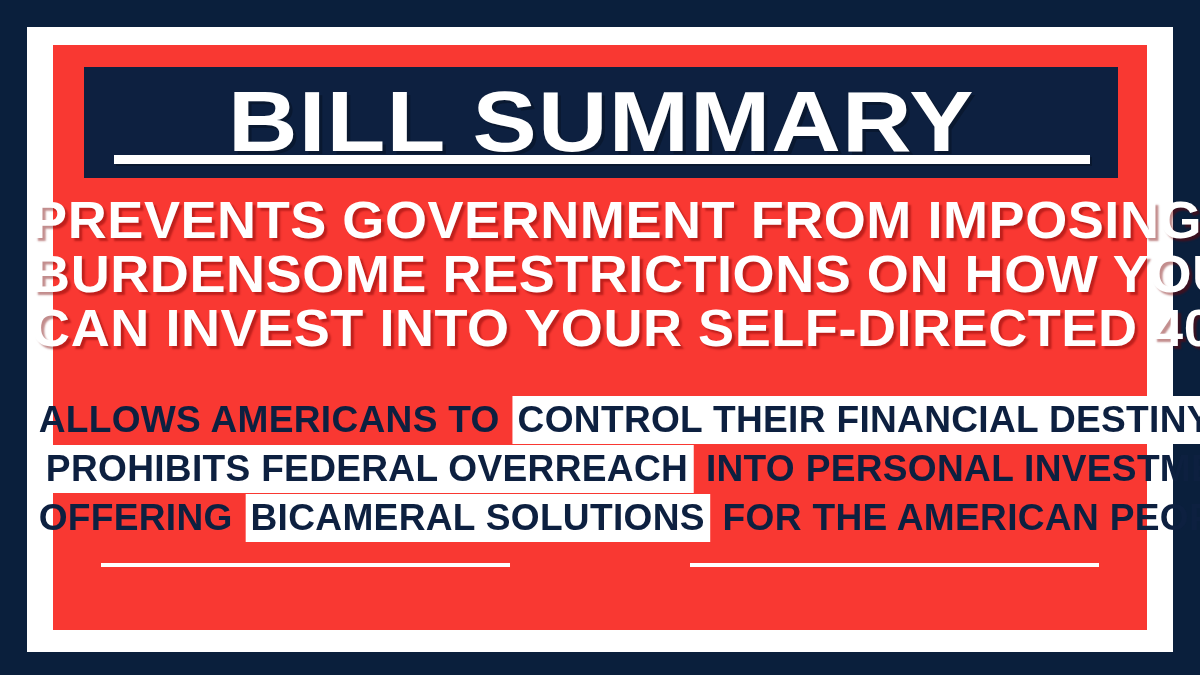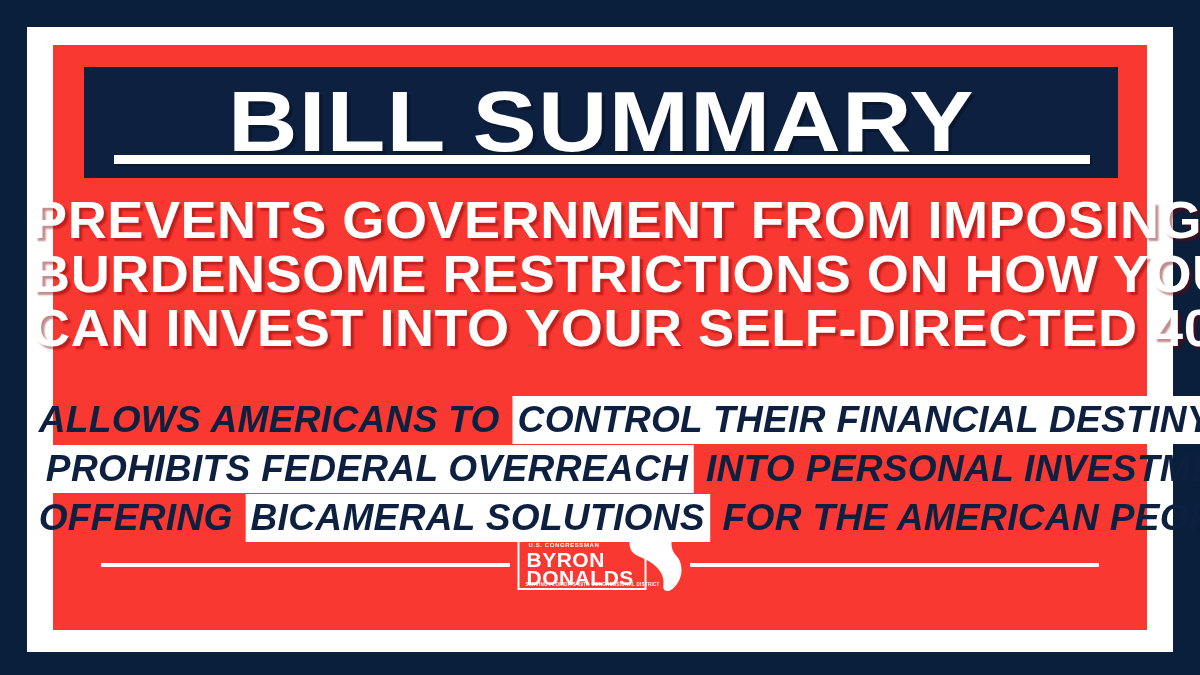--- a/index.html
+++ b/index.html
@@ -100,21 +100,20 @@
     text-shadow: 3px 3px 2px rgba(120,0,0,0.45);
   }
 
   
   .sublines {
     position: absolute;
     left: 0;
     right: 0;
     top: 350px;
     text-align: right;
-    font-style: italic;
   }
   .subline {
     font-family: "Liberation Sans Narrow", "Liberation Sans", sans-serif;
     font-weight: bold;
     font-size: 36px;
     line-height: 49px;
     color: #0d2040;
     white-space: nowrap;
     letter-spacing: 0.3px;
     transform: scaleX(1.03);
@@ -235,30 +234,16 @@
       </div>
       <div class="subline">
         <span class="plain">OFFERING </span><span class="hl">BICAMERAL SOLUTIONS</span><span class="plain"> FOR THE AMERICAN PEOPLE</span>
       </div>
     </div>
 
     <div class="footer">
       <div class="rule rule-left"></div>
       <div class="rule rule-right"></div>
 
-      <div class="logo">
-        <div class="logo-box">
-          <div class="logo-eyebrow">U.S. CONGRESSMAN</div>
-          <div class="logo-name1">BYRON</div>
-          <div class="logo-name2">DONALDS</div>
-        </div>
-        <div class="logo-tagline">SERVING FLORIDA'S 19TH CONGRESSIONAL DISTRICT</div>
-        <svg class="logo-fl" viewBox="0 0 54 66">
-          <path fill="#ffffff" d="M2,2 L40,2 C42,2 43,4 43,7 L43,16 C43,21 45,25 48,28
-             C51,31 53,36 53,42 C53,50 49,57 44,61 C41,63 38,64 36,62
-             C34,60 35,57 35,54 C35,48 32,43 28,39 C24,35 19,32 14,30
-             C9,28 5,26 3,23 C1,20 1,16 1,12 L1,4 C1,2.8 1.2,2 2,2 Z"></path>
-        </svg>
-      </div>
     </div>
 
   </div>
 </div>
 
 </body></html>

